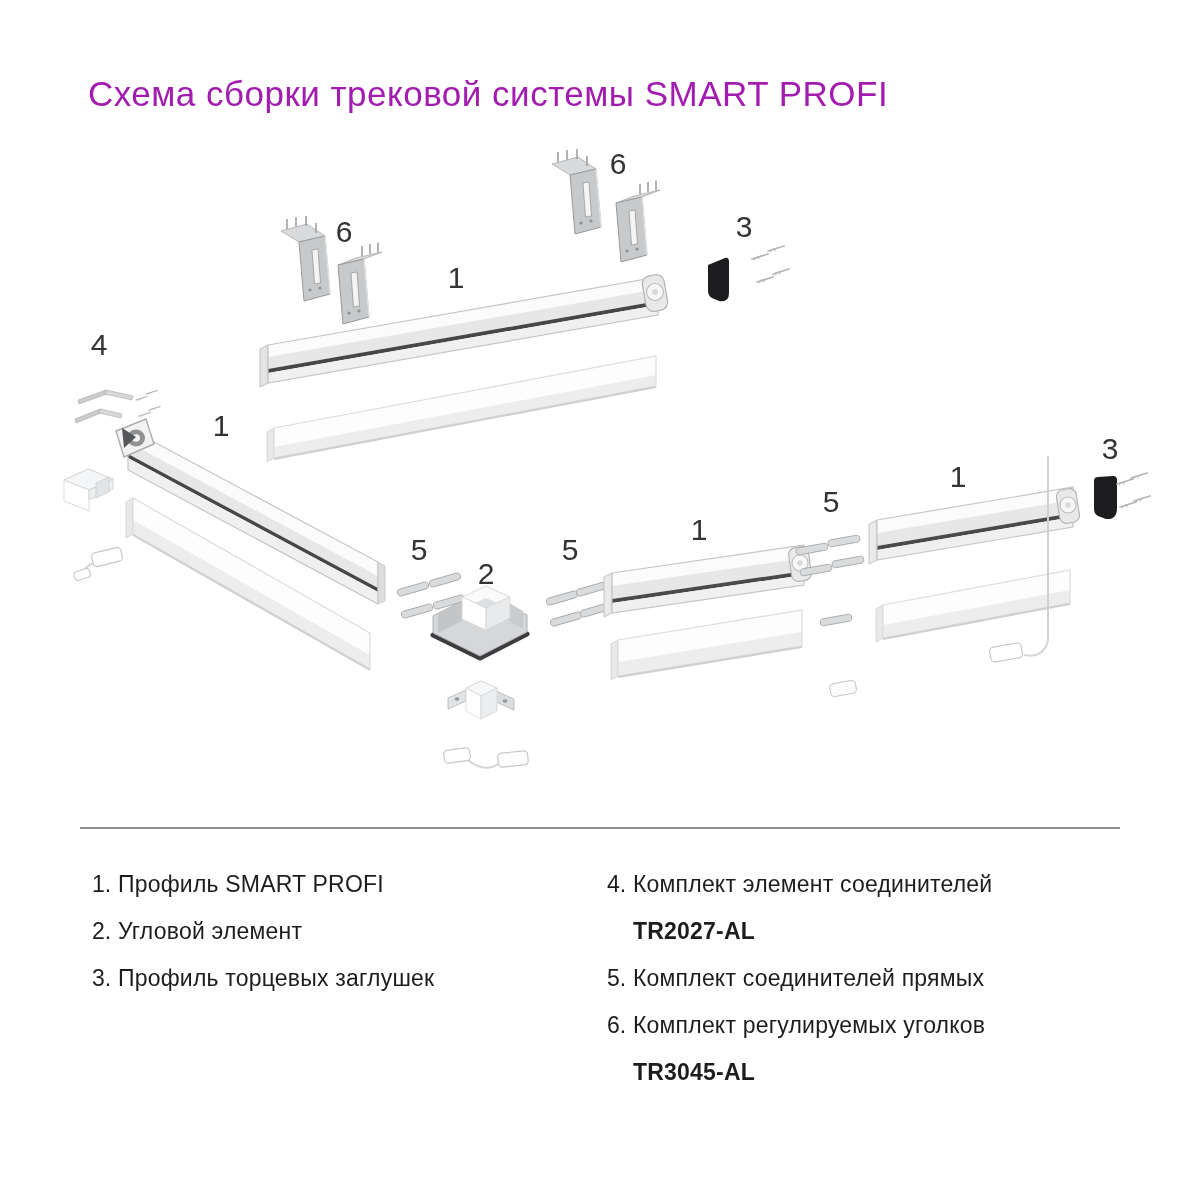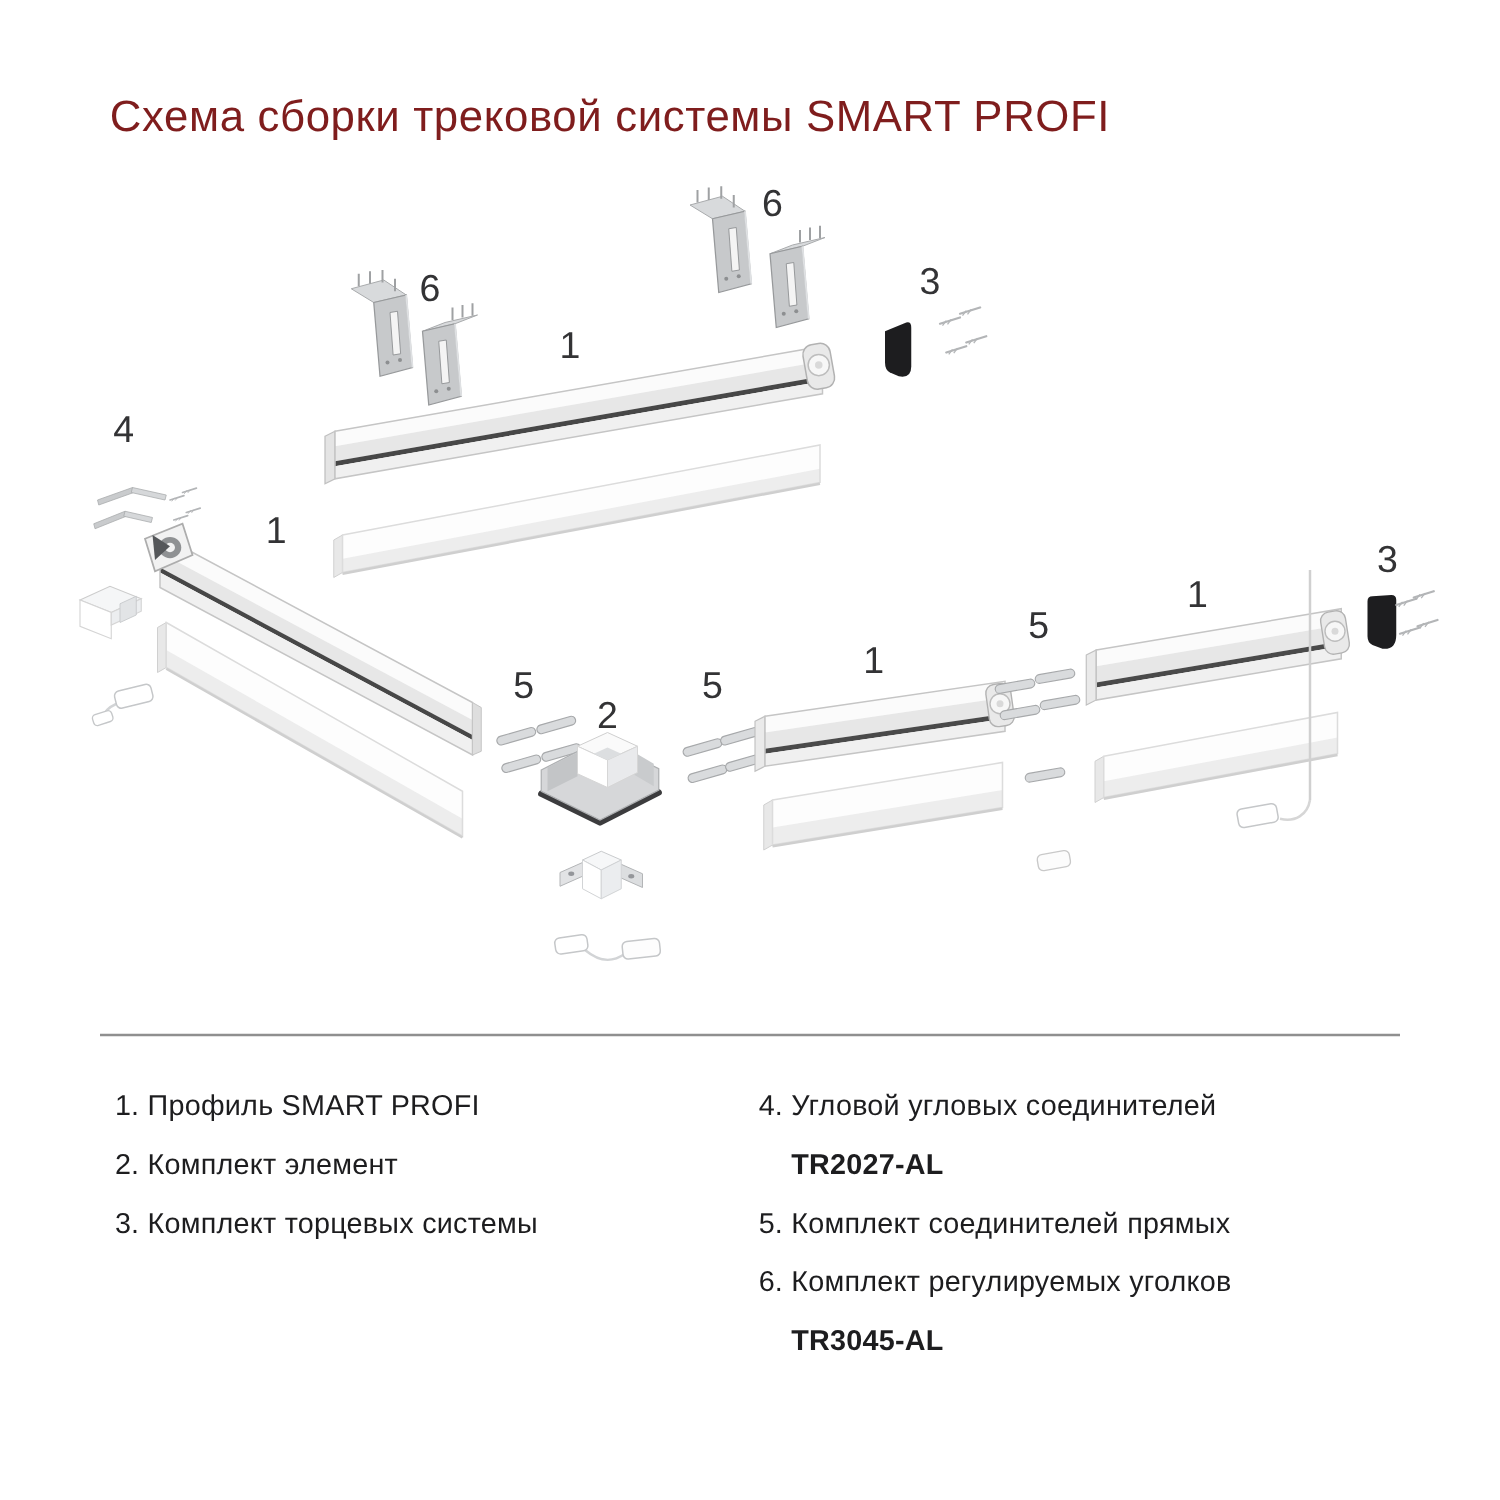--- a/index.html
+++ b/index.html
@@ -2,21 +2,21 @@
 <html><head>
 <meta charset="utf-8">
 <style>
   html,body{margin:0;padding:0;background:#ffffff;}
   .page{
     position:relative;width:1200px;height:1200px;background:#ffffff;
     overflow:hidden;font-family:"Liberation Sans",sans-serif;
   }
   .title{
     position:absolute;top:74px;left:0;width:976px;text-align:center;
-    font-size:35px;color:#7f1d1d;letter-spacing:0.5px;font-weight:400;
+    font-size:35px;color:#a21caf;letter-spacing:0.5px;font-weight:400;
   }
   .diagram-svg{position:absolute;top:0;left:0;}
   .callout{
     font-family:"Liberation Sans",sans-serif;font-size:30px;fill:#333335;
     text-anchor:middle;font-weight:400;
   }
   .divider{
     position:absolute;top:827px;left:80px;width:1040px;height:2px;background:#8f8f8f;
   }
   .legend-col{position:absolute;top:861px;}
@@ -271,32 +271,32 @@
 
   <div class="divider" data-name="divider-line"></div>
 
   <div class="legend-col legend-col-left" data-name="legend-column-left">
     <div class="lrow" data-name="legend-item-name">
       <span class="lnum" data-name="legend-item-number">1.</span>
       <span class="lname" data-name="legend-item-label">Профиль SMART PROFI</span>
     </div>
     <div class="lrow" data-name="legend-item-name">
       <span class="lnum" data-name="legend-item-number">2.</span>
-      <span class="lname" data-name="legend-item-label">Комплект элемент</span>
+      <span class="lname" data-name="legend-item-label">Угловой элемент</span>
     </div>
     <div class="lrow" data-name="legend-item-name">
       <span class="lnum" data-name="legend-item-number">3.</span>
-      <span class="lname" data-name="legend-item-label">Комплект торцевых системы</span>
+      <span class="lname" data-name="legend-item-label">Профиль торцевых заглушек</span>
     </div>
   </div>
 
   <div class="legend-col legend-col-right" data-name="legend-column-right">
     <div class="lrow" data-name="legend-item-name">
       <span class="lnum" data-name="legend-item-number">4.</span>
-      <span class="lname" data-name="legend-item-label">Угловой угловых соединителей</span>
+      <span class="lname" data-name="legend-item-label">Комплект элемент соединителей</span>
     </div>
     <div class="lrow code-row" data-name="legend-item-code">
       <span data-name="article-code">TR2027-AL</span>
     </div>
     <div class="lrow" data-name="legend-item-name">
       <span class="lnum" data-name="legend-item-number">5.</span>
       <span class="lname" data-name="legend-item-label">Комплект соединителей прямых</span>
     </div>
     <div class="lrow" data-name="legend-item-name">
       <span class="lnum" data-name="legend-item-number">6.</span>

